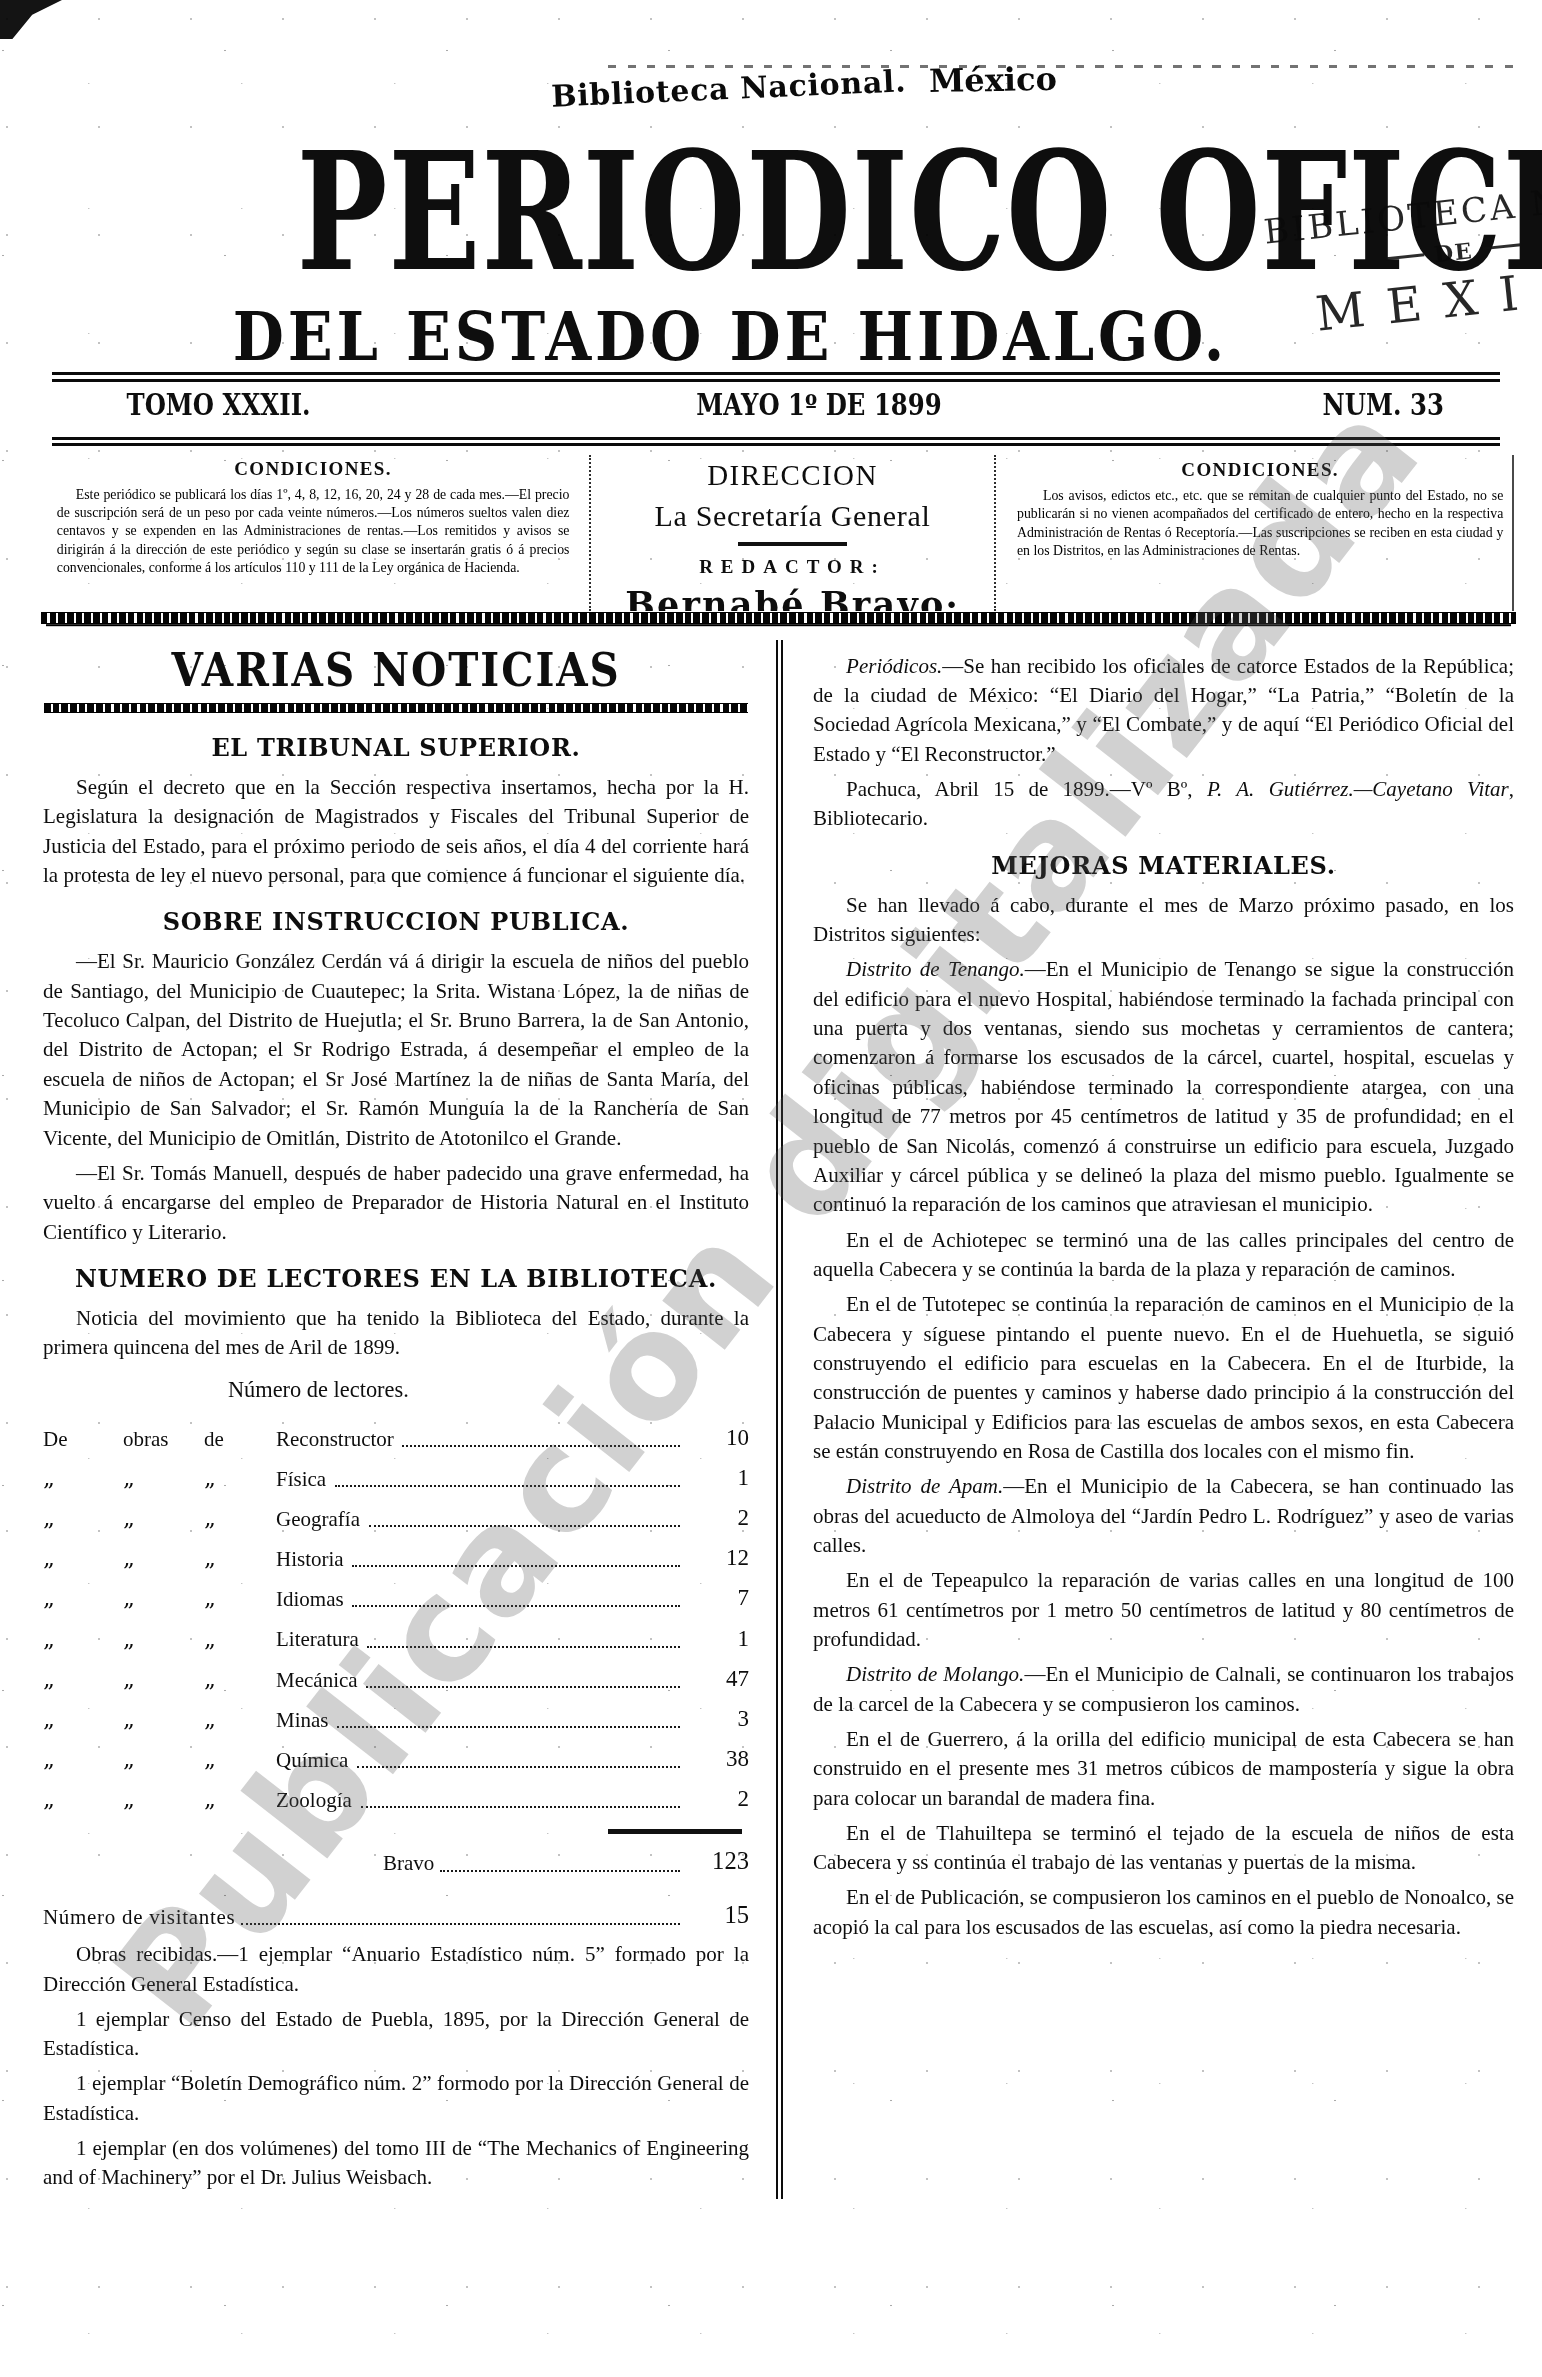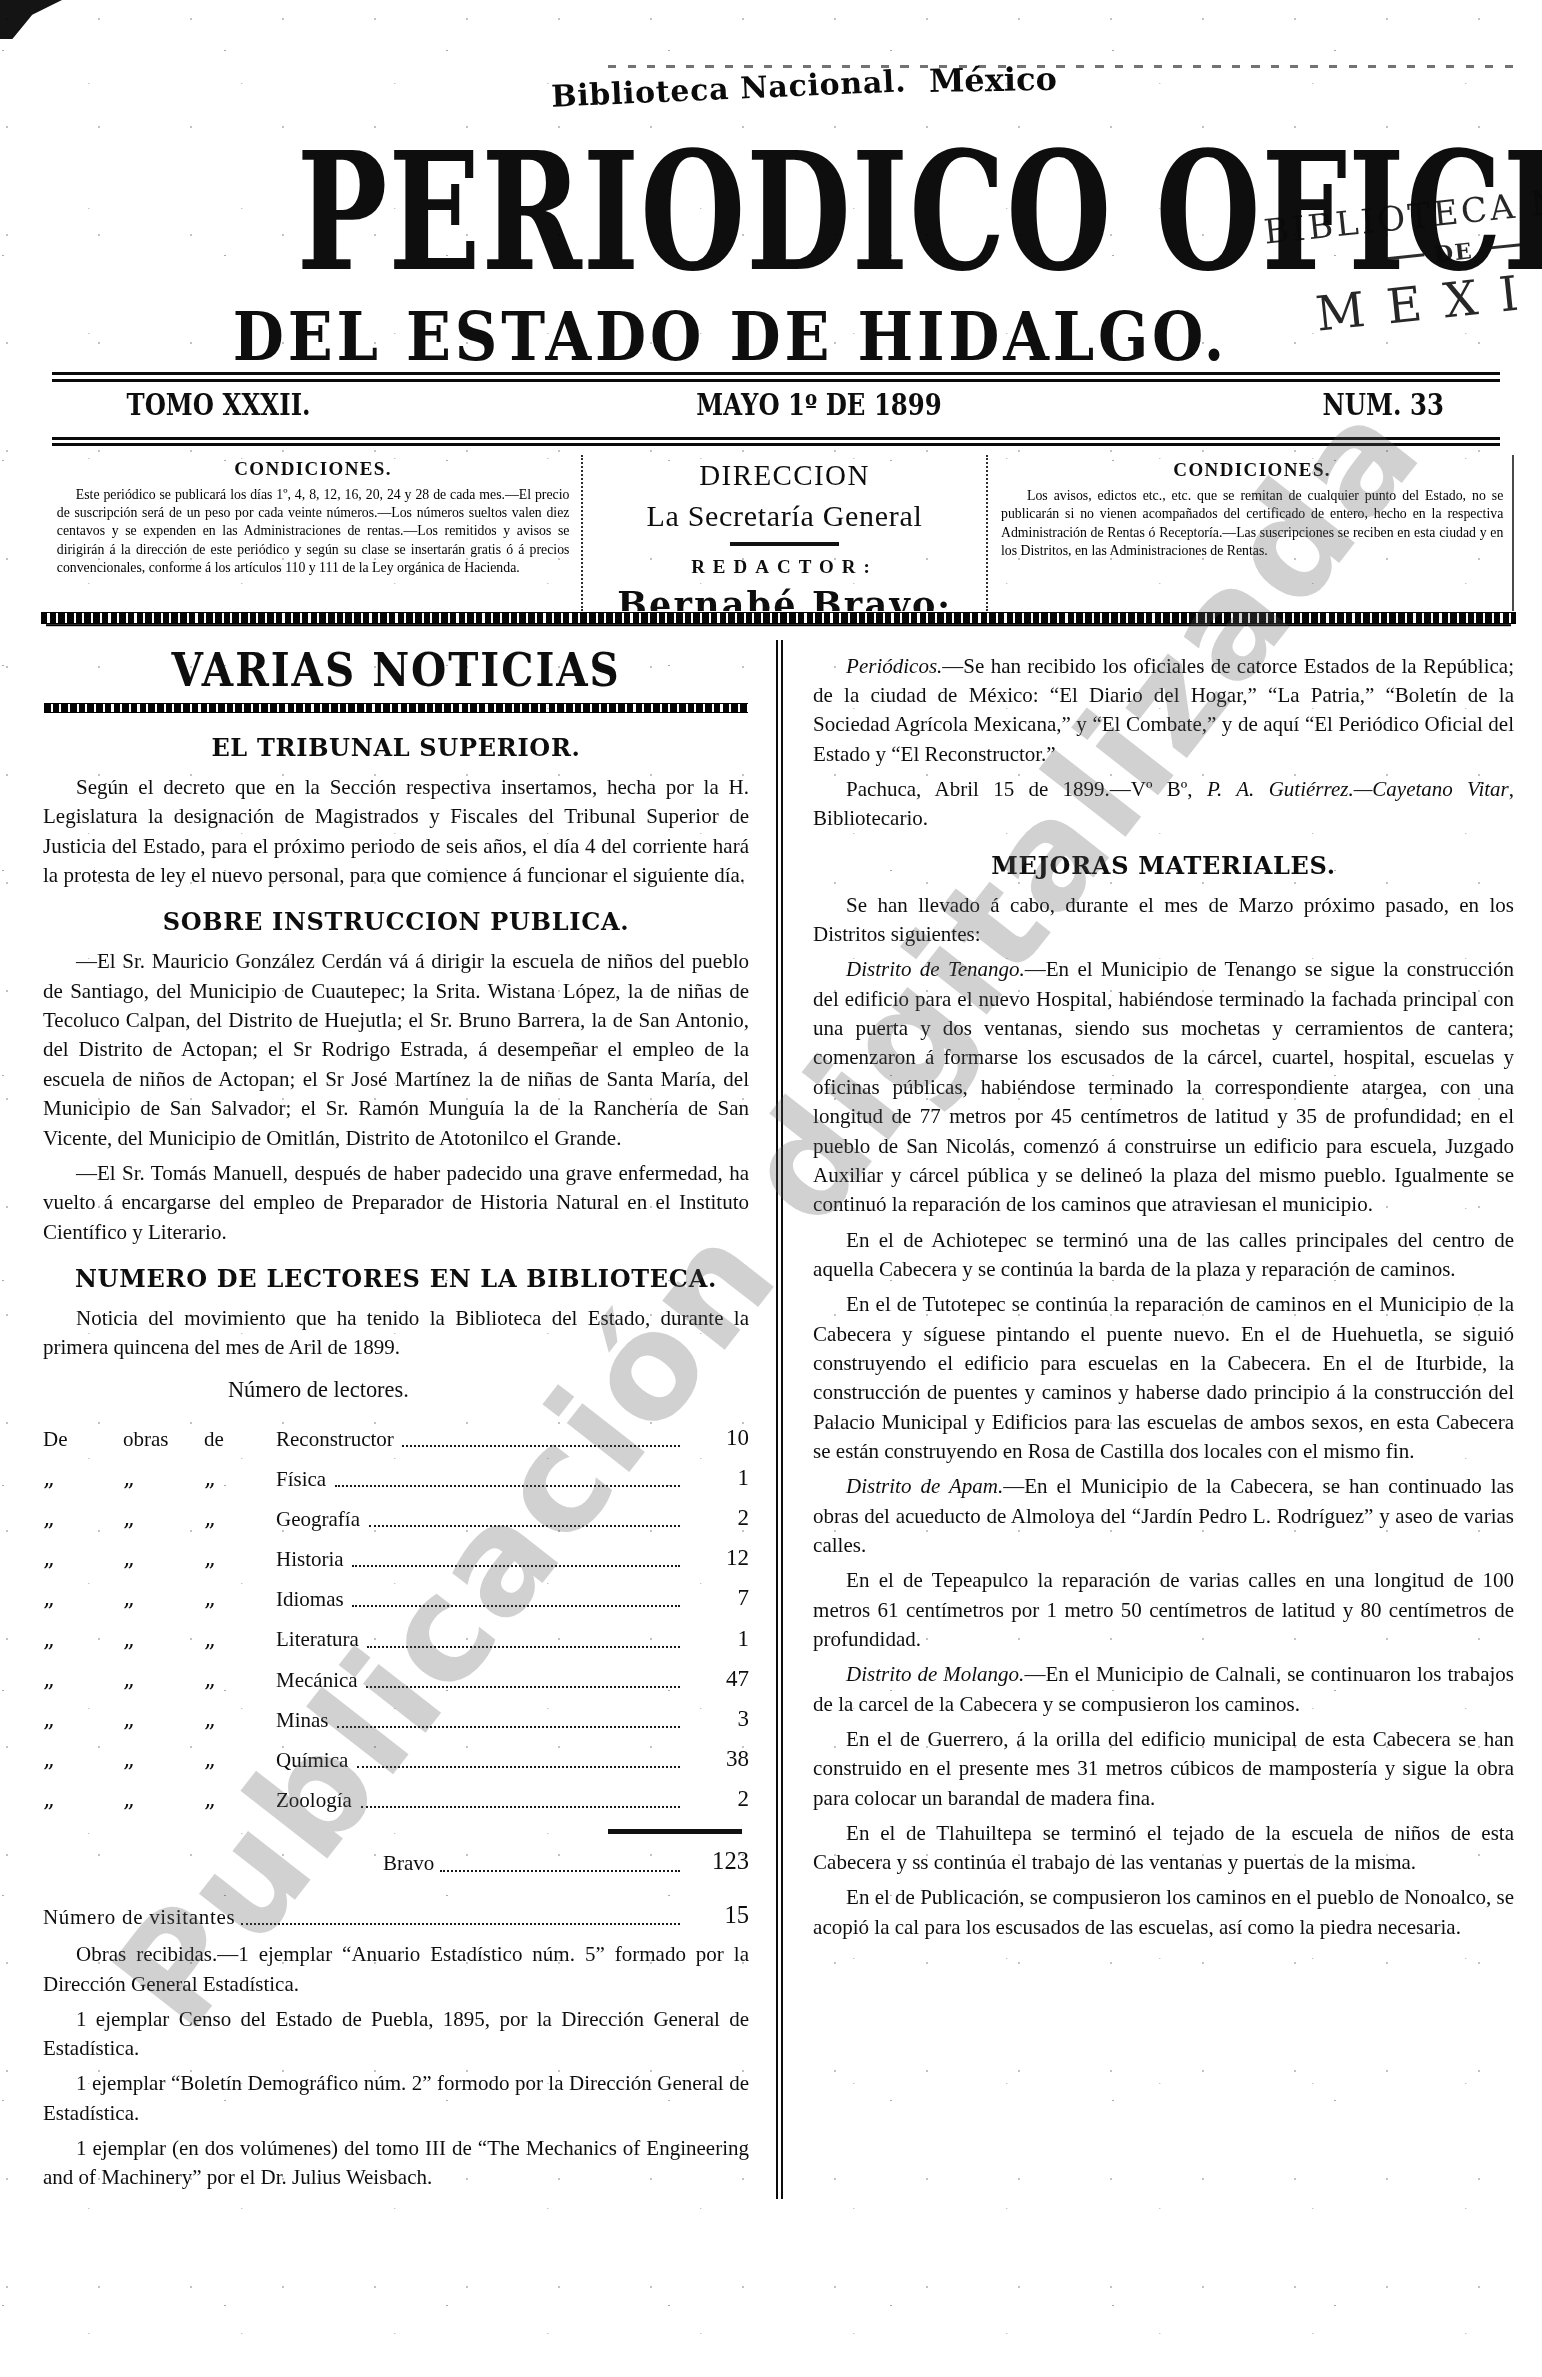--- a/index.html
+++ b/index.html
@@ -56,21 +56,21 @@
   .orn-col{height:10px;margin:4.3px 1.4px 22px;}
 
   
   .issue-row{position:absolute;left:109px;right:87px;top:388px;display:flex;
     justify-content:space-between;align-items:baseline;}
   .issue-item{display:inline-block;font-family:"DejaVu Serif",serif;font-weight:bold;
     font-size:29px;transform:scaleX(.84);white-space:nowrap;}
 
   
   .header-boxes{position:absolute;left:51px;top:455px;width:1463px;height:156px;
-    display:flex;align-items:stretch;overflow:hidden;}
+    display:flex;align-items:stretch;overflow:hidden;gap:8px;}
   .hbox h3{margin:1.4px 0 5.8px;text-align:center;font-size:19px;letter-spacing:1.4px;font-weight:bold;}
   .hbox p{margin:0;font-size:13.8px;line-height:1.33;text-align:justify;color:#000000;}
   .hbox-left{width:530px;padding:1.4px 11.6px 0 5.8px;}
   .hbox-left p{text-indent:19px;}
   .hbox-center{width:407px;border-left:2.9px dotted #2d2d2d;border-right:2.9px dotted #2d2d2d;
     text-align:center;padding-top:1.4px;}
   .hbox-right{flex:1;border-right:2.2px solid #4a4a4a;padding:2.9px 8.7px 0 13px;}
   .hbox-right p{text-indent:26px;}
   .dir-title{font-size:29px;letter-spacing:1.4px;margin-top:2.9px;}
   .dir-office{font-size:30px;margin-top:7.2px;letter-spacing:0.7px;}

